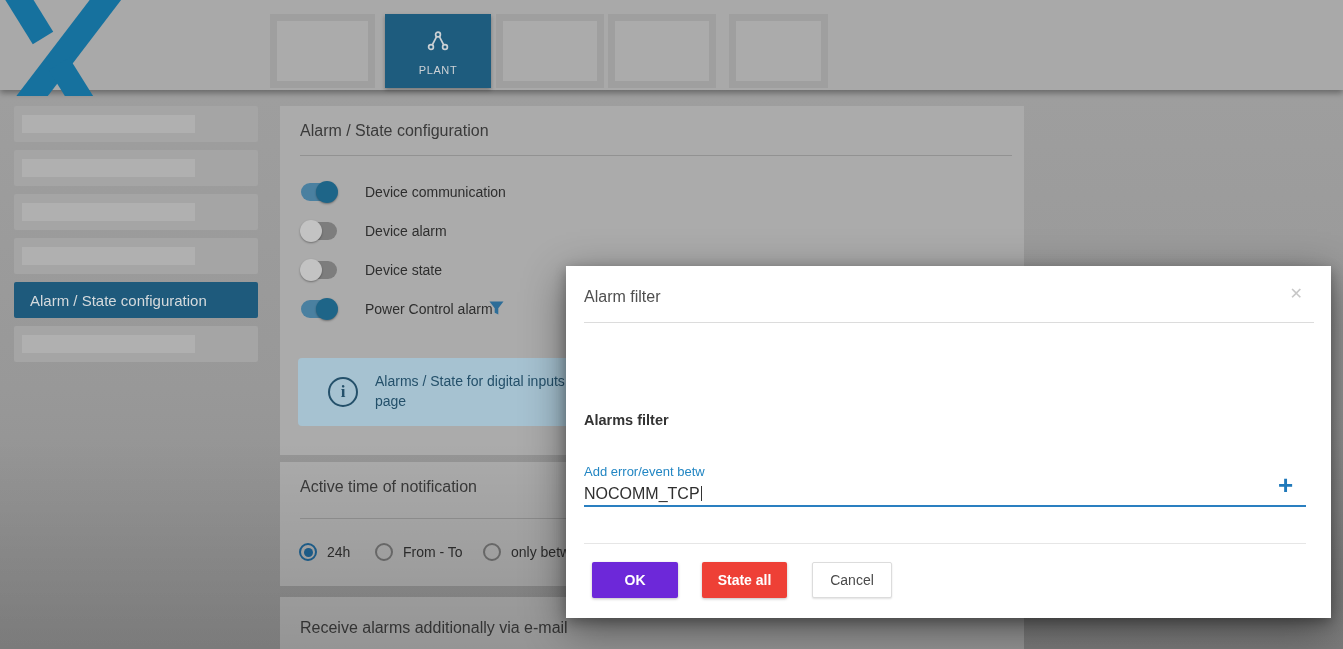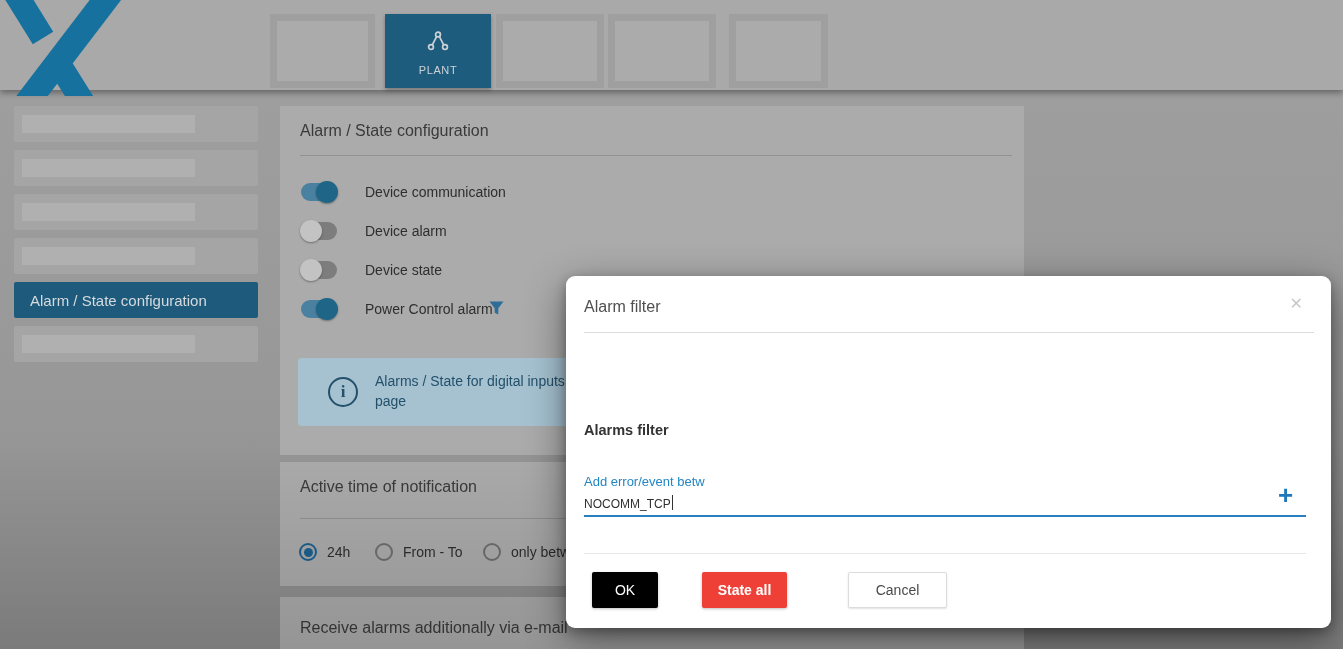--- a/index.html
+++ b/index.html
@@ -49,36 +49,36 @@
   .radio-row { position:absolute; left:19px; top:81px; height:20px; }
   .radio { position:absolute; top:0; width:18px; height:18px; border:2px solid #6e6e6e; border-radius:50%; }
   .radio.sel { border-color:#1e6190; }
   .radio.sel::after { content:""; position:absolute; left:50%; top:50%; width:9px; height:9px; margin:-4.5px 0 0 -4.5px; border-radius:50%; background:#1e6190; }
   .radio-label { position:absolute; top:1px; font-size:14px; color:#2e2e2e; white-space:nowrap; }
 
   
   .shade { position:absolute; left:0; top:0; width:1343px; height:649px; background:linear-gradient(180deg, rgba(0,0,0,0) 68%, rgba(0,0,0,0.13) 100%); pointer-events:none; z-index:4; }
 
   
-  .modal { position:absolute; left:566px; top:276px; width:765px; height:352px; background:#ffffff; border-radius:9px; box-shadow:0 12px 40px rgba(0,0,0,0.45), 0 4px 12px rgba(0,0,0,0.3); z-index:10; }
+  .modal { position:absolute; left:566px; top:266px; width:765px; height:352px; background:#ffffff; border-radius:0; box-shadow:0 12px 40px rgba(0,0,0,0.45), 0 4px 12px rgba(0,0,0,0.3); z-index:10; }
   .modal .m-title { position:absolute; left:18px; top:22px; font-size:16px; color:#4f4f4f; }
   .modal .m-close { position:absolute; right:28px; top:18px; font-size:16px; color:#c7c7c7; cursor:pointer; }
   .modal .m-div1 { position:absolute; left:18px; top:56px; width:730px; height:1px; background:#dcdcdc; }
   .modal .m-desc { position:absolute; left:18px; top:90px; font-size:14.5px; color:#3d3d3d; white-space:nowrap; }
   .modal .m-active { position:absolute; left:18px; top:146px; font-size:14.5px; font-weight:bold; color:#333333; }
   .modal .m-inlabel { position:absolute; left:18px; top:198px; font-size:13px; color:#2286c3; }
-  .modal .m-invalue { position:absolute; left:18px; top:219px; font-size:12px; color:#2f2f2f; }
+  .modal .m-invalue { position:absolute; left:18px; top:219px; font-size:16px; color:#2f2f2f; }
   .modal .m-caret { display:inline-block; width:1px; height:15px; background:#333; vertical-align:-2px; margin-left:1px; }
   .modal .m-plus { position:absolute; left:712px; top:206px; font-size:26px; font-weight:bold; color:#2079ba; line-height:26px; cursor:pointer; }
   .modal .m-underline { position:absolute; left:18px; top:239px; width:722px; height:2px; background:#2a7fc0; }
   .modal .m-div2 { position:absolute; left:18px; top:277px; width:722px; height:1px; background:#e6e6e6; }
   .m-btn { position:absolute; top:296px; height:36px; border:none; border-radius:2px; font-family:"Liberation Sans", sans-serif; font-size:14px; cursor:pointer; }
-  .m-btn.ok { left:26px; width:66px; background:#000000; color:#ffffff; font-weight:normal; box-shadow:0 1px 3px rgba(0,0,0,0.25); }
+  .m-btn.ok { left:26px; width:86px; background:#6d28d9; color:#ffffff; font-weight:bold; box-shadow:0 1px 3px rgba(0,0,0,0.25); }
   .m-btn.del { left:136px; width:85px; background:#ee4036; color:#ffffff; font-weight:bold; box-shadow:0 1px 3px rgba(0,0,0,0.25); }
-  .m-btn.cancel { left:246px; width:99px; background:#ffffff; color:#4a4a4a; border:1px solid #dcdcdc; box-shadow:0 1px 2px rgba(0,0,0,0.12);margin-left:36px; }
+  .m-btn.cancel { left:246px; width:80px; background:#ffffff; color:#4a4a4a; border:1px solid #dcdcdc; box-shadow:0 1px 2px rgba(0,0,0,0.12); }
 </style>
 </head>
 <body>
 
 <div id="app">
 
   <div class="header">
     <div class="logo">
       <svg width="140" height="96" viewBox="0 0 140 96">
         <line x1="113" y1="-10" x2="26" y2="104" stroke="#16719e" stroke-width="25"></line>

